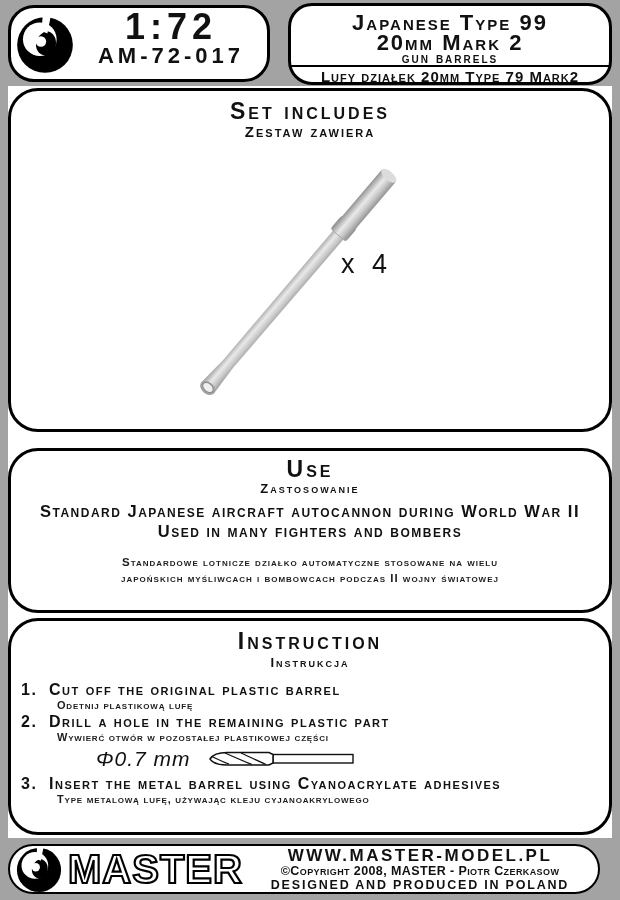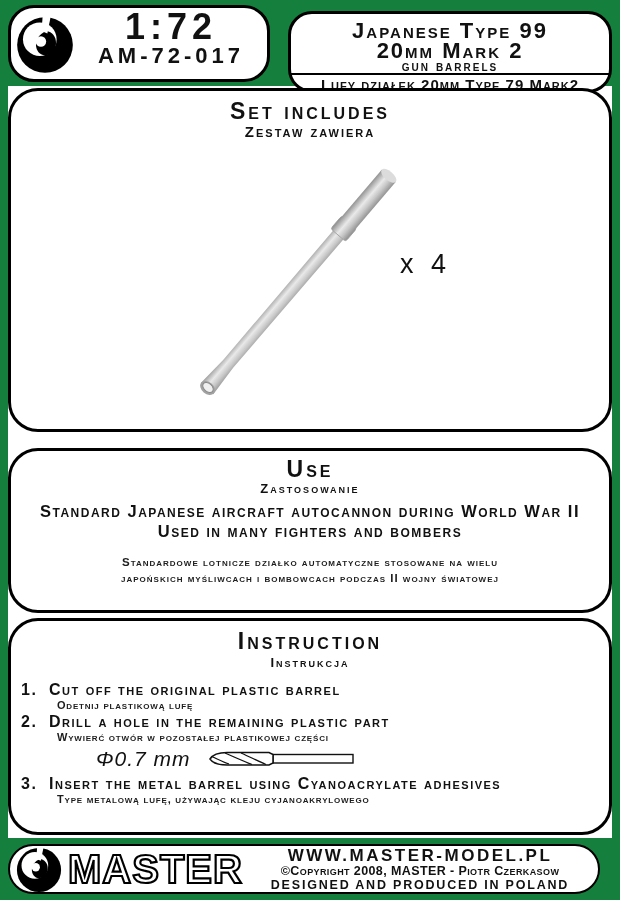--- a/index.html
+++ b/index.html
@@ -1,47 +1,47 @@
 <!DOCTYPE html>
 <html><head>
 <meta charset="utf-8">
 <style>
   html,body{margin:0;padding:0;}
   .page{
-    position:relative;width:620px;height:900px;background:#15803d;
+    position:relative;width:620px;height:900px;background:#a3a3a3;
     font-family:"Liberation Sans", sans-serif;color:#111;overflow:hidden;
   }
   .backdrop{position:absolute;left:8px;top:86px;width:604px;height:752px;background:#fff;}
   .box{position:absolute;background:#fff;border:3px solid #000;box-sizing:border-box;}
   .sc{font-variant:small-caps;}
   .center{left:0;right:0;text-align:center;position:absolute;}
 
   
   .hdr-left{left:8px;top:5px;width:262px;height:77px;border-radius:26px;}
-  .hdr-right{left:288px;top:3px;width:324px;height:82px;border-radius:24px;margin-top:8px;}
+  .hdr-right{left:288px;top:3px;width:324px;height:82px;border-radius:24px;}
   .logo-wrap{position:absolute;left:5px;top:8px;width:58px;height:58px;}
   .hdr-left-text{position:absolute;left:62px;top:1px;width:196px;text-align:center;}
   .scale{font-size:36px;line-height:36px;font-weight:bold;letter-spacing:5px;}
   .series{font-size:13px;line-height:14px;font-weight:bold;letter-spacing:1.2px;}
   .code{font-size:22px;line-height:22px;font-weight:bold;letter-spacing:4px;}
   .pt1{top:7px;font-size:22px;line-height:20px;font-weight:bold;letter-spacing:2px;}
   .pt2{top:27px;font-size:22px;line-height:20px;font-weight:bold;letter-spacing:2px;}
   .pt3{top:46px;font-size:14px;line-height:13px;font-weight:bold;letter-spacing:2px;}
   .hdr-divider{position:absolute;left:0;right:0;top:59px;border-top:2px solid #000;}
   .pt4{top:63px;font-size:15px;line-height:16px;font-weight:bold;letter-spacing:1px;}
 
   
   .sec1{left:8px;top:88px;width:604px;height:344px;border-radius:30px;}
   .sec2{left:8px;top:448px;width:604px;height:165px;border-radius:30px;}
   .sec3{left:8px;top:618px;width:604px;height:217px;border-radius:30px;}
   .sec-title{font-size:23px;line-height:24px;font-weight:bold;letter-spacing:3px;}
   .sec-sub{font-size:15px;line-height:16px;font-weight:bold;letter-spacing:2px;}
 
   .barrel-svg{position:absolute;left:122px;top:52px;}
-  .qty{position:absolute;left:330px;top:158px;width:110px;text-align:right;
+  .qty{position:absolute;left:330px;top:158px;width:110px;text-align:left;
        font-size:27px;letter-spacing:5px;}
 
   .use-line1{top:50px;font-size:16.5px;line-height:20px;font-weight:bold;letter-spacing:1.5px;}
   .use-line2{top:70px;font-size:16.5px;line-height:20px;font-weight:bold;letter-spacing:1.5px;}
   .use-pl1{top:104px;font-size:11.5px;line-height:15px;font-weight:bold;letter-spacing:1px;color:#1c1c1c;}
   .use-pl2{top:120px;font-size:11.5px;line-height:15px;font-weight:bold;letter-spacing:1px;color:#1c1c1c;}
 
   .step{position:absolute;left:10px;right:6px;}
   .step-en{font-size:16px;line-height:18px;font-weight:bold;letter-spacing:1.5px;}
   .step-num{display:inline-block;width:28px;}

